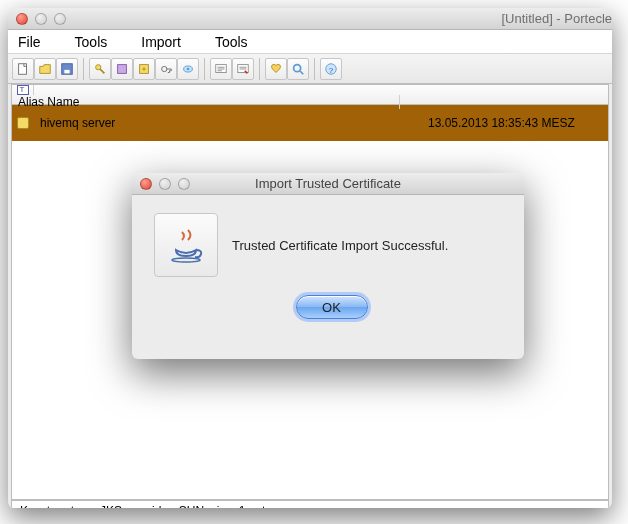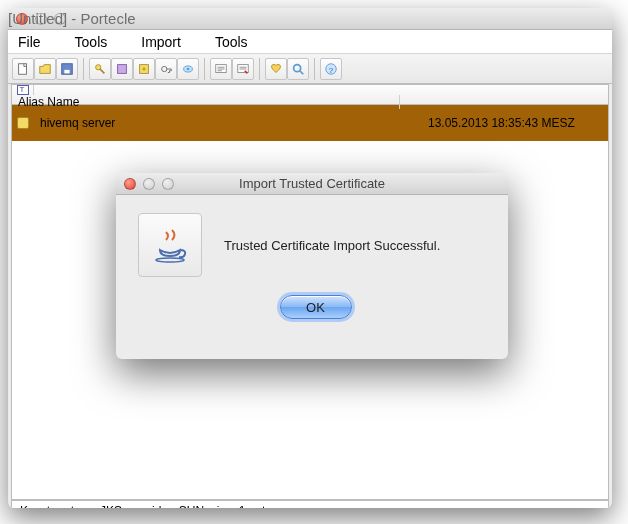--- a/index.html
+++ b/index.html
@@ -29,22 +29,22 @@
       display: flex;
       align-items: center;
       position: relative;
     }
     .traffic { display: flex; gap: 7px; padding-left: 8px; }
     .tl-btn { width: 12px; height: 12px; border-radius: 50%; border: 1px solid rgba(0,0,0,0.25); }
     .tl-close { background: radial-gradient(circle at 35% 30%, #ff9e91, #e24432); }
     .tl-min { background: radial-gradient(circle at 35% 30%, #f0f0f0, #cfcfcf); }
     .tl-zoom { background: radial-gradient(circle at 35% 30%, #f0f0f0, #cfcfcf); }
     .title-text {
-      position: absolute; left: 0; right: 0; text-align: left;
-      font-size: 15px; color: #6f6f6f;
+      position: absolute; left: 0; right: 0; text-align: right;
+      font-size: 13px; color: #6f6f6f;
       pointer-events: none;
     }
     .menubar {
       height: 24px;
       background: #fff;
       display: flex;
       align-items: center;
       padding: 0 10px;
       gap: 34px;
       border-bottom: 1px solid #d6d6d6;
@@ -115,21 +115,21 @@
       font-size: 12px;
       margin: 0 3px 3px 3px;
       border: 1px solid #bcbcbc;
     }
     .main-content{
         border:1px solid #bcbcbc;
         margin:0 3px; background:#fff;
     }
     .dialog {
       position: absolute;
-      left: 116px;
+      left: 132px;
       top: 173px;
       width: 392px;
       height: 186px;
       border-radius: 6px;
       background: #ececec;
       box-shadow: 0 14px 40px rgba(0,0,0,0.55);
       overflow: hidden;
     }
     .dlg-titlebar {
       height: 22px;
@@ -139,21 +139,21 @@
       position: relative;
     }
     .dlg-title {
       position: absolute; left:0; right:0; text-align:center;
       color: #444; font-size: 13px; pointer-events:none;
     }
     .dlg-body {
       display: flex;
       align-items: center;
       padding: 18px 12px 8px 22px;
-      gap: 22px;
+      gap: 14px;
     }
     .java-icon {
       width: 64px; height: 64px;
       background: linear-gradient(#fbfbfb,#e9e9e9);
       border: 1px solid #c8c8c8;
       border-radius: 4px;
       display: flex; align-items: center; justify-content: center;
     }
     .coffee svg { width: 40px; height: 40px; }
     .dlg-msg { font-size: 13px; color: #222; }

